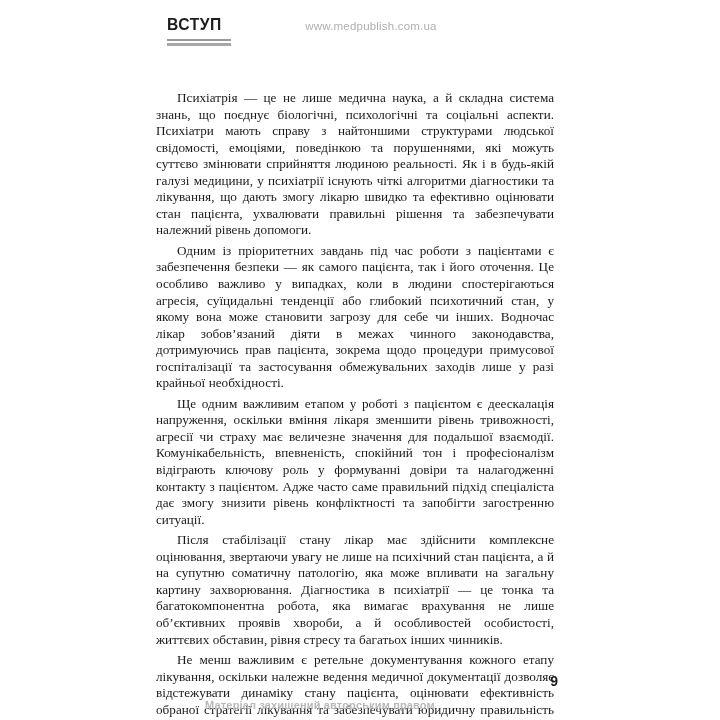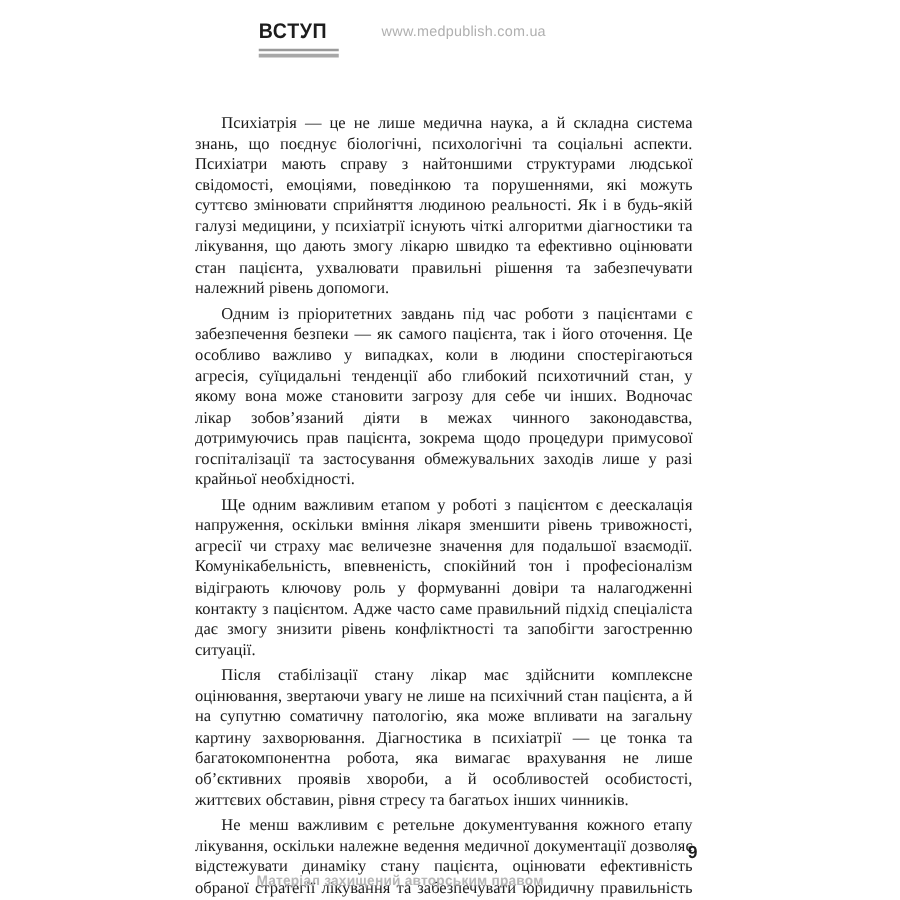--- a/index.html
+++ b/index.html
@@ -36,21 +36,20 @@
     color: #b0b0b0;
     font-weight: 400;
     padding-left: 11px;
   }
 
   
   .chapter-head {
     position: absolute;
     left: 167px;
     top: 16px;
-    margin-left: 40px;
   }
   .chapter-title {
     font-family: "Liberation Sans Narrow", "Liberation Sans", "DejaVu Sans", sans-serif;
     font-weight: bold;
     font-size: 17px;
     letter-spacing: 0.6px;
     color: #1d1d1d;
     line-height: 1;
     transform: scaleX(0.92);
     transform-origin: left center;

